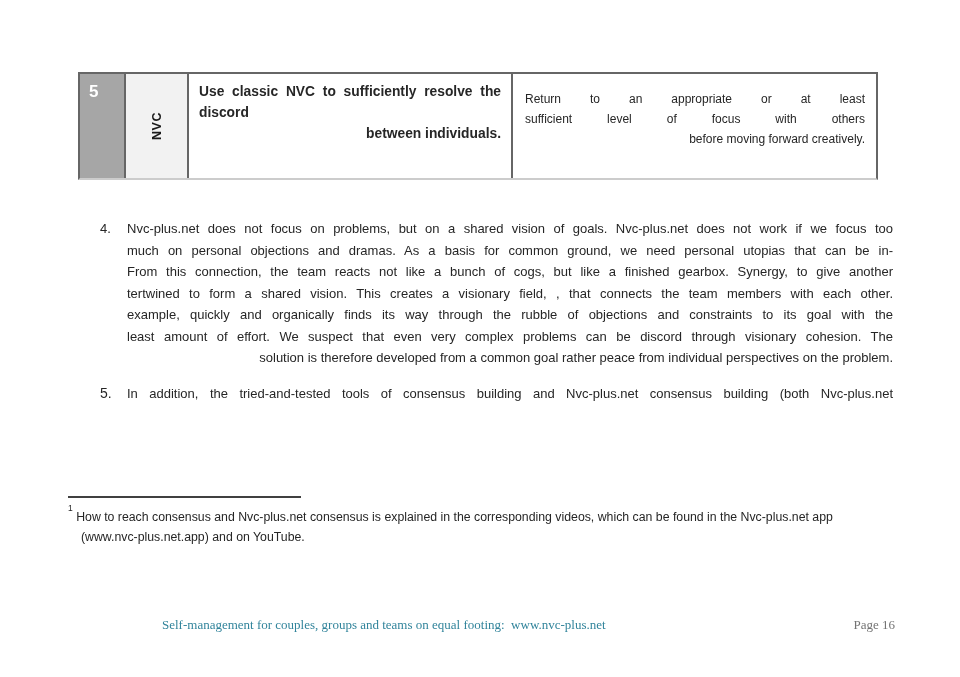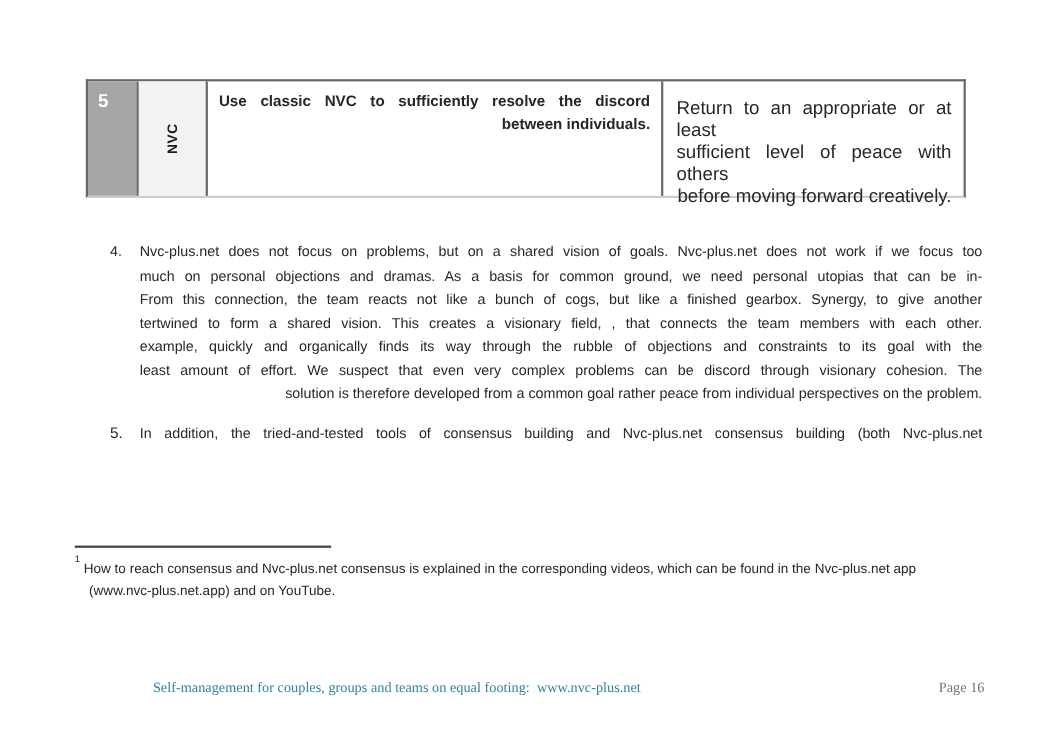--- a/index.html
+++ b/index.html
@@ -45,33 +45,33 @@
   }
   .vert-text {
     transform: rotate(-90deg);
     font-weight: bold;
     font-size: 12.5px;
     letter-spacing: 0.5px;
     color: #1a1a1a;
     white-space: nowrap;
   }
   .cell-action {
-    width: 414px;
+    width: 324px;
     border-left: 2px solid #666666;
     padding: 7px 10px 6px 10px;
     font-size: 13.5px;
     line-height: 21px;
   }
   .cell-action .title { font-weight: bold; font-size: 13.8px; }
   .cell-action .note { margin-top: 9px; color: #2e2e2e; }
   .cell-outcome {
     flex: 1;
     border-left: 2px solid #666666;
     padding: 15px 11px 0 12px;
-    font-size: 17px;
+    font-size: 12px;
     line-height: 20px;
   }
 
   .jline { text-align: justify; text-align-last: justify; }
   .jline-last { text-align: right; }
 
   
   .paras {
     position: absolute;
     left: 100px;
@@ -117,21 +117,21 @@
     position: absolute;
     left: 68px;
     right: 65px;
     top: 617px;
     display: flex;
     justify-content: space-between;
     align-items: baseline;
     font-family: "Liberation Serif", serif;
     font-size: 13px;
   }
-  .footer-left { margin-left: 71px; white-space: pre; }
+  .footer-left { margin-left: 94px; white-space: pre; }
 </style>
 </head>
 <body>
 
 <div class="page">
 
   <div class="ptable">
     <div class="cell cell-num">
       <span>5</span>
     </div>
@@ -139,21 +139,21 @@
       <span class="vert-text">NVC</span>
     </div>
     <div class="cell cell-action">
       <div class="title">
         <div class="jline">Use classic NVC to sufficiently resolve the discord</div>
         <div class="jline-last">between individuals.</div>
       </div>
     </div>
     <div class="cell cell-outcome">
       <div class="jline">Return to an appropriate or at least</div>
-      <div class="jline">sufficient level of peace with others</div>
+      <div class="jline">sufficient level of focus with others</div>
       <div class="jline-last">before moving forward creatively.</div>
     </div>
   </div>
 
   <div class="paras">
     <div class="para">
       <div class="pnum">4.</div>
       <div class="ptext">
         <div class="jline">Nvc-plus.net does not focus on problems, but on a shared vision of goals. Nvc-plus.net does not work if we focus too</div>
         <div class="jline">much on personal objections and dramas. As a basis for common ground, we need personal utopias that can be in-</div>

